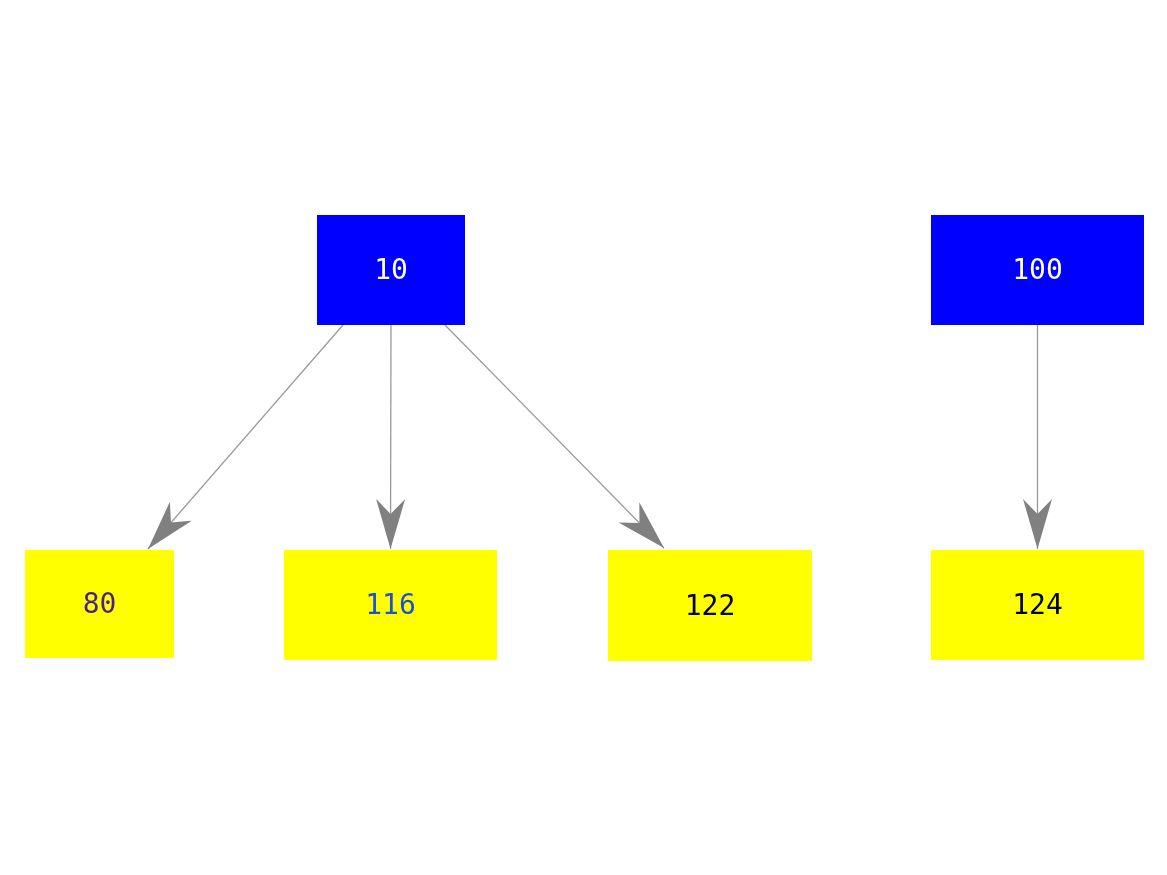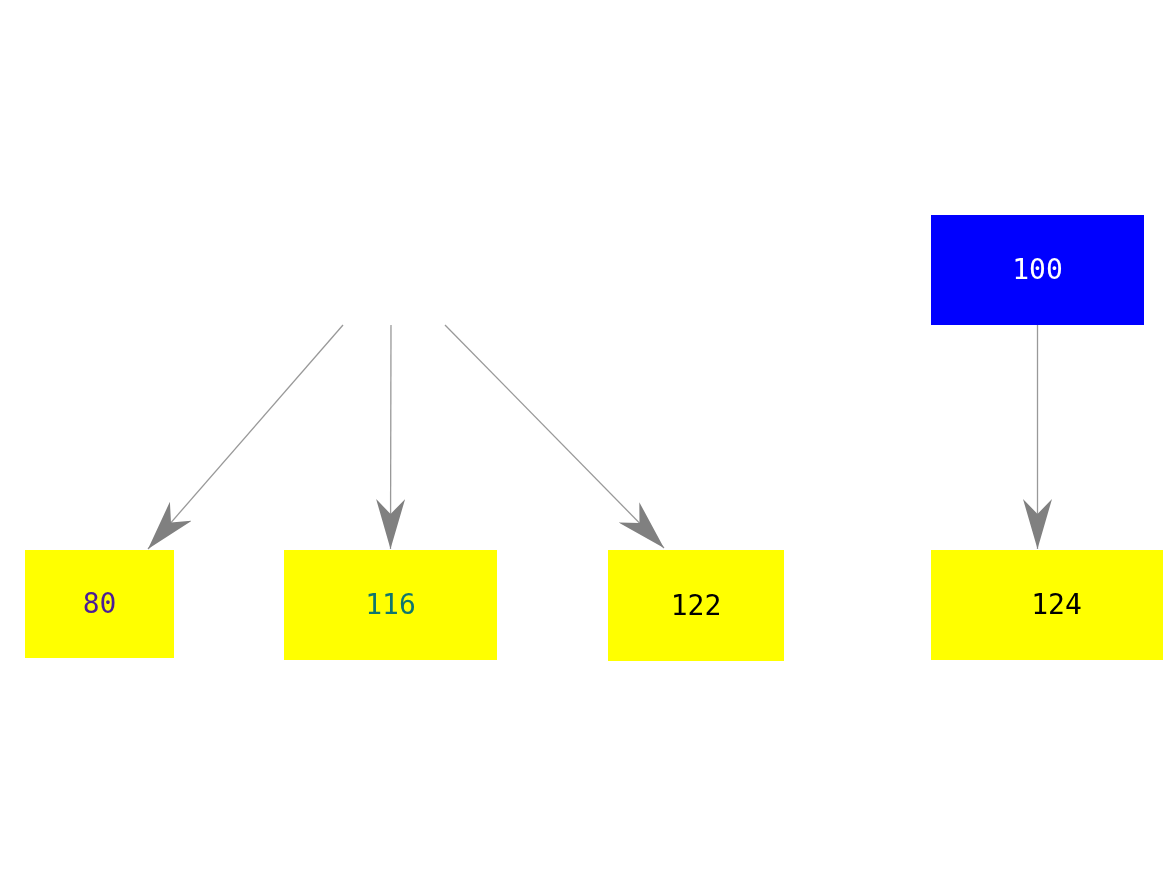--- a/index.html
+++ b/index.html
@@ -30,47 +30,50 @@
     align-items: center;
     justify-content: center;
     font-size: 28px;
     line-height: 1;
     white-space: nowrap;
   }
   .node-10  { left: 317px; top: 215px; width: 148px; height: 110px; }
   .node-129 { left: 931px; top: 215px; width: 213px; height: 110px; }
   .node-80  { left:  25px; top: 550px; width: 149px; height: 108px; }
   .node-116 { left: 284px; top: 550px; width: 213px; height: 110px; }
-  .node-122 { left: 608px; top: 550px; width: 176px; height: 111px; }
-  .node-124 { left: 931px; top: 550px; width: 213px; height: 110px; padding-left: 19px; }
+  .node-122 { left: 608px; top: 550px; width: 204px; height: 111px; }
+  .node-124 { left: 931px; top: 550px; width: 213px; height: 110px; }
 </style>
 </head>
 <body>
 
 <div class="canvas">
 
   <svg class="edges" width="1167" height="875" viewBox="0 0 1167 875" xmlns="http://www.w3.org/2000/svg">
     <defs>
       <marker id="arrowhead" viewBox="0 0 50 29" refX="50" refY="14.5" markerUnits="userSpaceOnUse" markerWidth="50" markerHeight="29" orient="auto">
         <path class="arrow-head-path" d="M50,14.5 L0,0 L15,14.5 L0,29 Z" fill="#808080"></path>
       </marker>
     </defs>
     <line class="edge-line" x1="343" y1="325" x2="148" y2="549" stroke-width="1.3" marker-end="url(#arrowhead)" stroke="#999999"></line>
     <line class="edge-line" x1="391" y1="325" x2="390.5" y2="549" stroke-width="1.3" marker-end="url(#arrowhead)" stroke="#999999"></line>
     <line class="edge-line" x1="445" y1="325" x2="664" y2="548" stroke-width="1.3" marker-end="url(#arrowhead)" stroke="#999999"></line>
     <line class="edge-line" x1="1037.5" y1="325" x2="1037.5" y2="549" stroke-width="1.3" marker-end="url(#arrowhead)" stroke="#999999"></line>
   </svg>
 
+  <div class="node node-10" style="background: rgb(0, 0, 255); color: rgb(255, 255, 255);">
+    <span>10</span>
+  </div>
   <div class="node node-129" style="background: rgb(0, 0, 255); color: rgb(255, 255, 255);">
     <span>100</span>
   </div>
   <div class="node node-80" style="background: rgb(255, 255, 0); color: #4c1d95;">
     <span>80</span>
   </div>
-  <div class="node node-116" style="background: rgb(255, 255, 0); color: #0f766e; text-align: center;">
+  <div class="node node-116" style="background: rgb(255, 255, 0); color: #1d4ed8; text-align: center;">
     <span>116</span>
   </div>
   <div class="node node-122" style="background: rgb(255, 255, 0); color: rgb(0, 0, 0);">
     <span>122</span>
   </div>
   <div class="node node-124" style="background: rgb(255, 255, 0); color: rgb(0, 0, 0);">
     <span>124</span>
   </div>
 
 </div>

